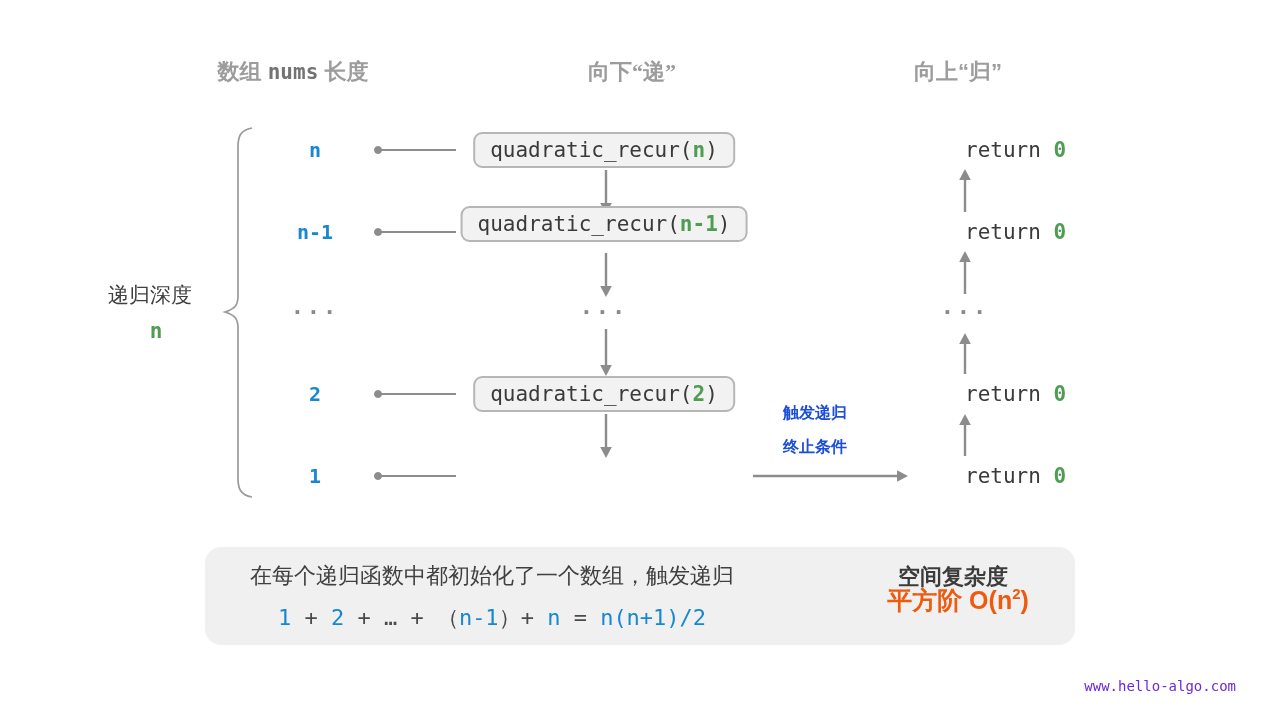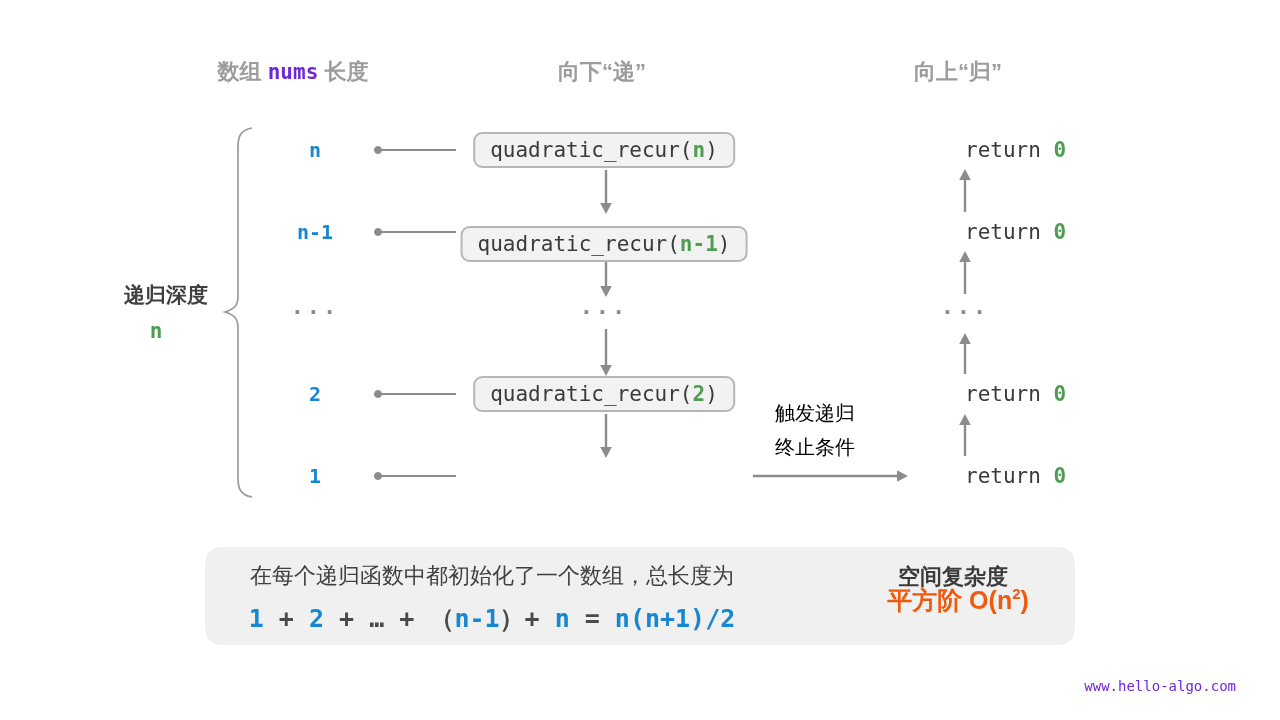--- a/index.html
+++ b/index.html
@@ -2,24 +2,24 @@
 <html><head>
 <meta charset="utf-8">
 <style>
   html,body{margin:0;padding:0;background:#fff;}
   .canvas{position:relative;width:1280px;height:720px;background:#ffffff;overflow:hidden;
           font-family:"Liberation Sans",sans-serif;}
   .svg-layer{position:absolute;left:0;top:0;width:1280px;height:720px;pointer-events:none;}
 
   .col-header{position:absolute;top:72px;transform:translate(-50%,-50%);
               font-weight:700;font-size:22px;color:#9c9c9c;white-space:nowrap;}
-  .col-header .code{font-family:"DejaVu Sans Mono",monospace;font-size:21px;color:#6d28d9;font-weight:700;}
+  .col-header .code{font-family:"DejaVu Sans Mono",monospace;font-size:21px;color:#737373;font-weight:700;}
 
-  .depth-label{position:absolute;left:166px;top:295px;transform:translate(-50%,-50%);
-               font-size:21px;color:#3f3f3f;font-weight:700;white-space:nowrap;}
+  .depth-label{position:absolute;left:150px;top:295px;transform:translate(-50%,-50%);
+               font-size:21px;color:#3f3f3f;font-weight:400;white-space:nowrap;}
   .depth-value{position:absolute;left:156px;top:331px;transform:translate(-50%,-50%);
                font-family:"DejaVu Sans Mono",monospace;font-weight:700;font-size:21px;color:#4e9d52;}
 
   .row-label{position:absolute;left:315px;transform:translate(-50%,-50%);
              font-family:"DejaVu Sans Mono",monospace;font-weight:700;font-size:20px;
              color:#1787d1;white-space:nowrap;}
   .dots{position:absolute;transform:translate(-50%,-50%);
         font-family:"DejaVu Sans Mono",monospace;font-weight:700;font-size:22px;
         letter-spacing:3px;color:#8a8a8a;white-space:nowrap;}
 
@@ -27,28 +27,28 @@
             background:#f2f2f2;border:2px solid #b6b6b6;border-radius:9px;
             padding:4px 15px;font-family:"DejaVu Sans Mono",monospace;font-size:21px;
             color:#3a3a3a;white-space:nowrap;}
   .call-box .arg{color:#4e9d52;font-weight:700;}
 
   .ret{position:absolute;left:965px;transform:translateY(-50%);
        font-family:"DejaVu Sans Mono",monospace;font-size:21px;color:#3a3a3a;white-space:nowrap;}
   .ret .zero{color:#4e9d52;font-weight:700;}
 
   .trigger{position:absolute;left:815px;transform:translate(-50%,-50%);
-           font-weight:400;font-size:20px;color:#000000;white-space:nowrap;}
+           font-weight:700;font-size:16px;color:#1d4ed8;white-space:nowrap;}
 
   .summary-box{position:absolute;left:205px;top:547px;width:870px;height:98px;
                background:#f0f0f0;border-radius:16px;}
   .summary-line1{position:absolute;left:492px;top:576px;transform:translate(-50%,-50%);
                  font-size:22px;font-weight:500;color:#404040;white-space:nowrap;}
   .summary-formula{position:absolute;left:492px;top:618px;transform:translate(-50%,-50%);
-                   font-family:"DejaVu Sans Mono",monospace;font-weight:700;font-size:25px;
+                   font-family:"DejaVu Sans Mono",monospace;font-weight:400;font-size:22px;
                    white-space:nowrap;}
   .f-b{color:#1787d1;}
   .f-d{color:#4a4a4a;}
   .complexity-title{position:absolute;left:953px;top:577px;transform:translate(-50%,-50%);
                     font-size:22px;font-weight:700;color:#3b3b3b;white-space:nowrap;}
   .complexity-value{position:absolute;left:958px;top:600px;transform:translate(-50%,-50%);
                     font-size:25px;font-weight:700;color:#ee5a0e;white-space:nowrap;}
   .complexity-value sup{font-size:15px;}
 
   .watermark{position:absolute;right:44px;top:678px;
@@ -98,47 +98,47 @@
 
     <g stroke="#8c8c8c" fill="#8c8c8c">
       <line x1="753" y1="476" x2="897" y2="476" stroke-width="2.4"></line>
       <polygon points="908,476 897,470.2 897,481.8" stroke="none"></polygon>
     </g>
 
     <polygon points="803,589 824,589 824,582 846,596 824,610 824,603 803,603" fill="#c9c9c9"></polygon>
   </svg>
 
   <div class="col-header" style="left:293px;"><span>数组 </span><span class="code">nums</span><span> 长度</span></div>
-  <div class="col-header" style="left:602px;">向下“递”</div>
+  <div class="col-header" style="left:632px;font-family:Liberation Serif, serif;">向下“递”</div>
   <div class="col-header" style="left:958px;">向上“归”</div>
 
   <div class="depth-label">递归深度</div>
   <div class="depth-value">n</div>
 
   <div class="row-label" style="top:150px;">n</div>
   <div class="row-label" style="top:232px;">n-1</div>
   <div class="dots" style="left:315px;top:306px;">...</div>
   <div class="row-label" style="top:394px;">2</div>
   <div class="row-label" style="top:476px;">1</div>
 
   <div class="call-box" style="top:150px;text-align:center;"><span>quadratic_recur(</span><span class="arg">n</span><span>)</span></div>
-  <div class="call-box" style="top:244px;"><span>quadratic_recur(</span><span class="arg">n-1</span><span>)</span></div>
+  <div class="call-box" style="top:224px;"><span>quadratic_recur(</span><span class="arg">n-1</span><span>)</span></div>
   <div class="dots" style="left:604px;top:306px;">...</div>
   <div class="call-box" style="top:394px;"><span>quadratic_recur(</span><span class="arg">2</span><span>)</span></div>
 
   <div class="ret" style="top:150px;"><span>return </span><span class="zero">0</span></div>
   <div class="ret" style="top:232px;"><span>return </span><span class="zero">0</span></div>
   <div class="dots" style="left:965px;top:306px;">...</div>
   <div class="ret" style="top:394px;"><span>return </span><span class="zero">0</span></div>
   <div class="ret" style="top:476px;"><span>return </span><span class="zero">0</span></div>
 
   <div class="trigger" style="top:413px;">触发递归</div>
   <div class="trigger" style="top:447px;">终止条件</div>
 
   <div class="summary-box"></div>
-  <div class="summary-line1">在每个递归函数中都初始化了一个数组，总长度为</div>
+  <div class="summary-line1">在每个递归函数中都初始化了一个数组，触发递归</div>
   <div class="summary-formula"><span class="f-b">1</span><span class="f-d"> + </span><span class="f-b">2</span><span class="f-d"> + </span><span class="f-d">… + （</span><span class="f-b">n-1</span><span class="f-d">）+ </span><span class="f-b">n</span><span class="f-d"> = </span><span class="f-b">n(n+1)/2</span></div>
   <div class="complexity-title">空间复杂度</div>
   <div class="complexity-value"><span>平方阶 O(n</span><sup>2</sup><span>)</span></div>
 
   <div class="watermark">www.hello-algo.com</div>
 
 </div>
 
 </body></html>

